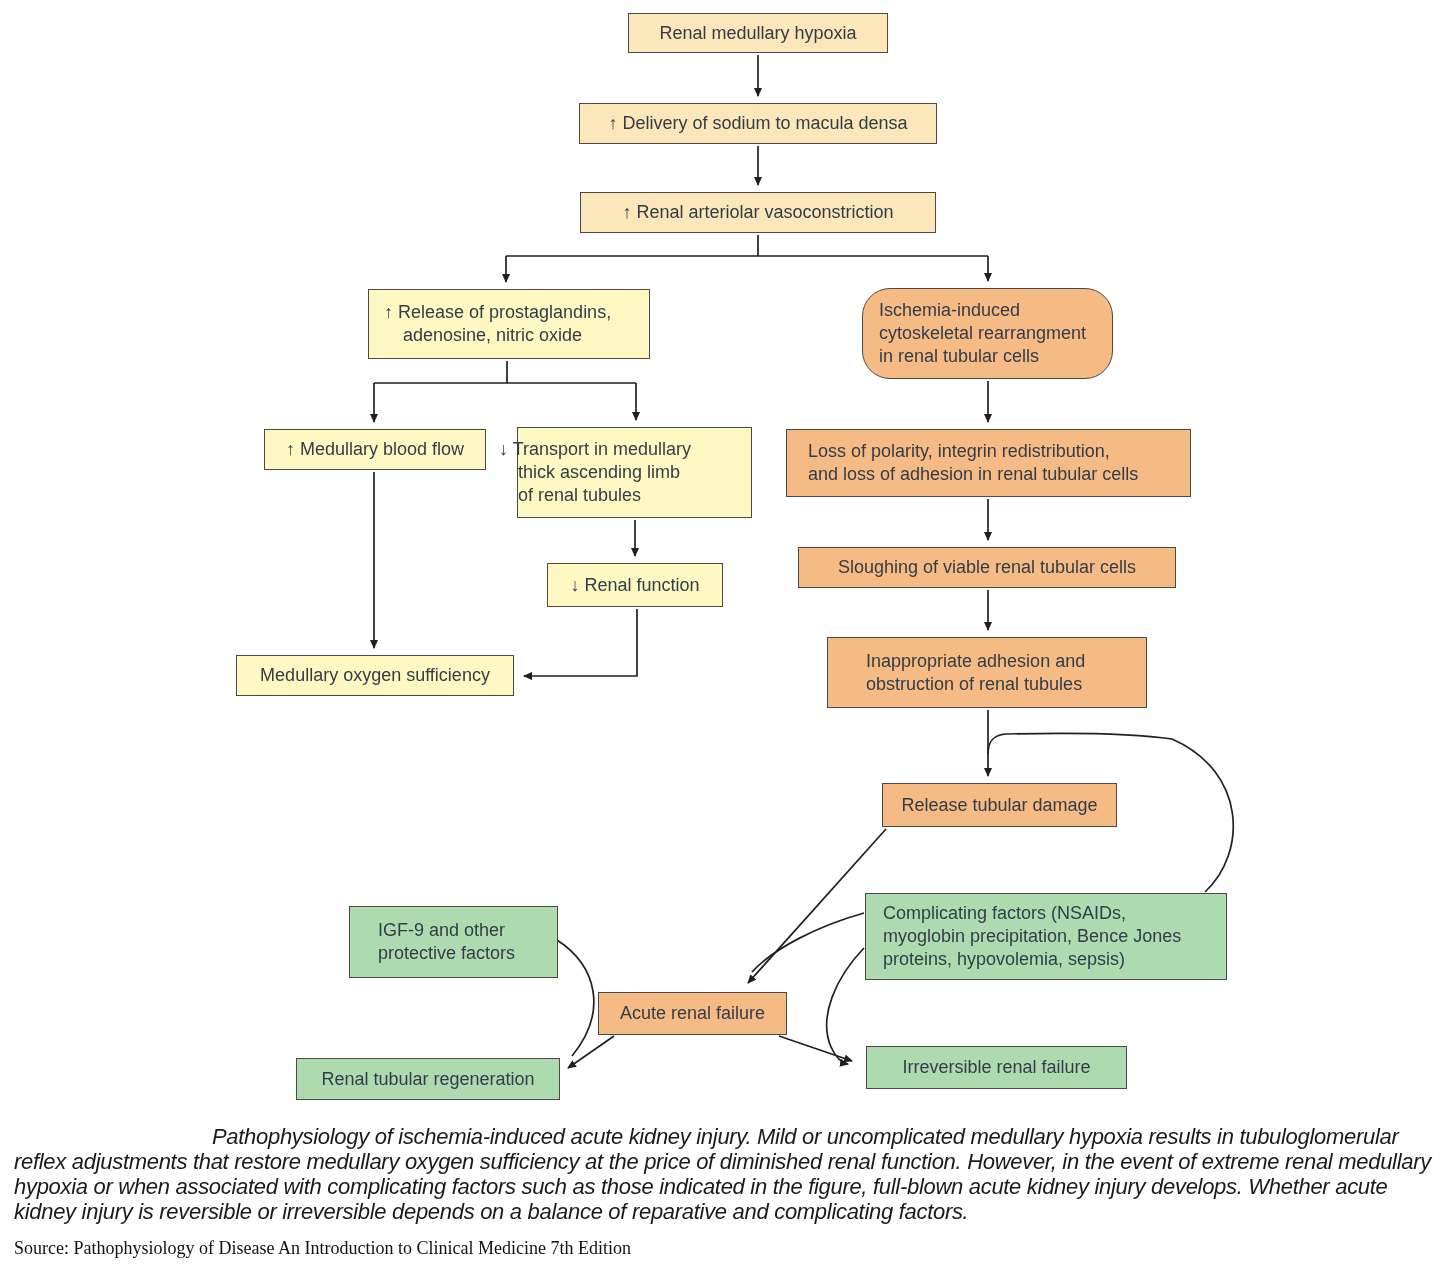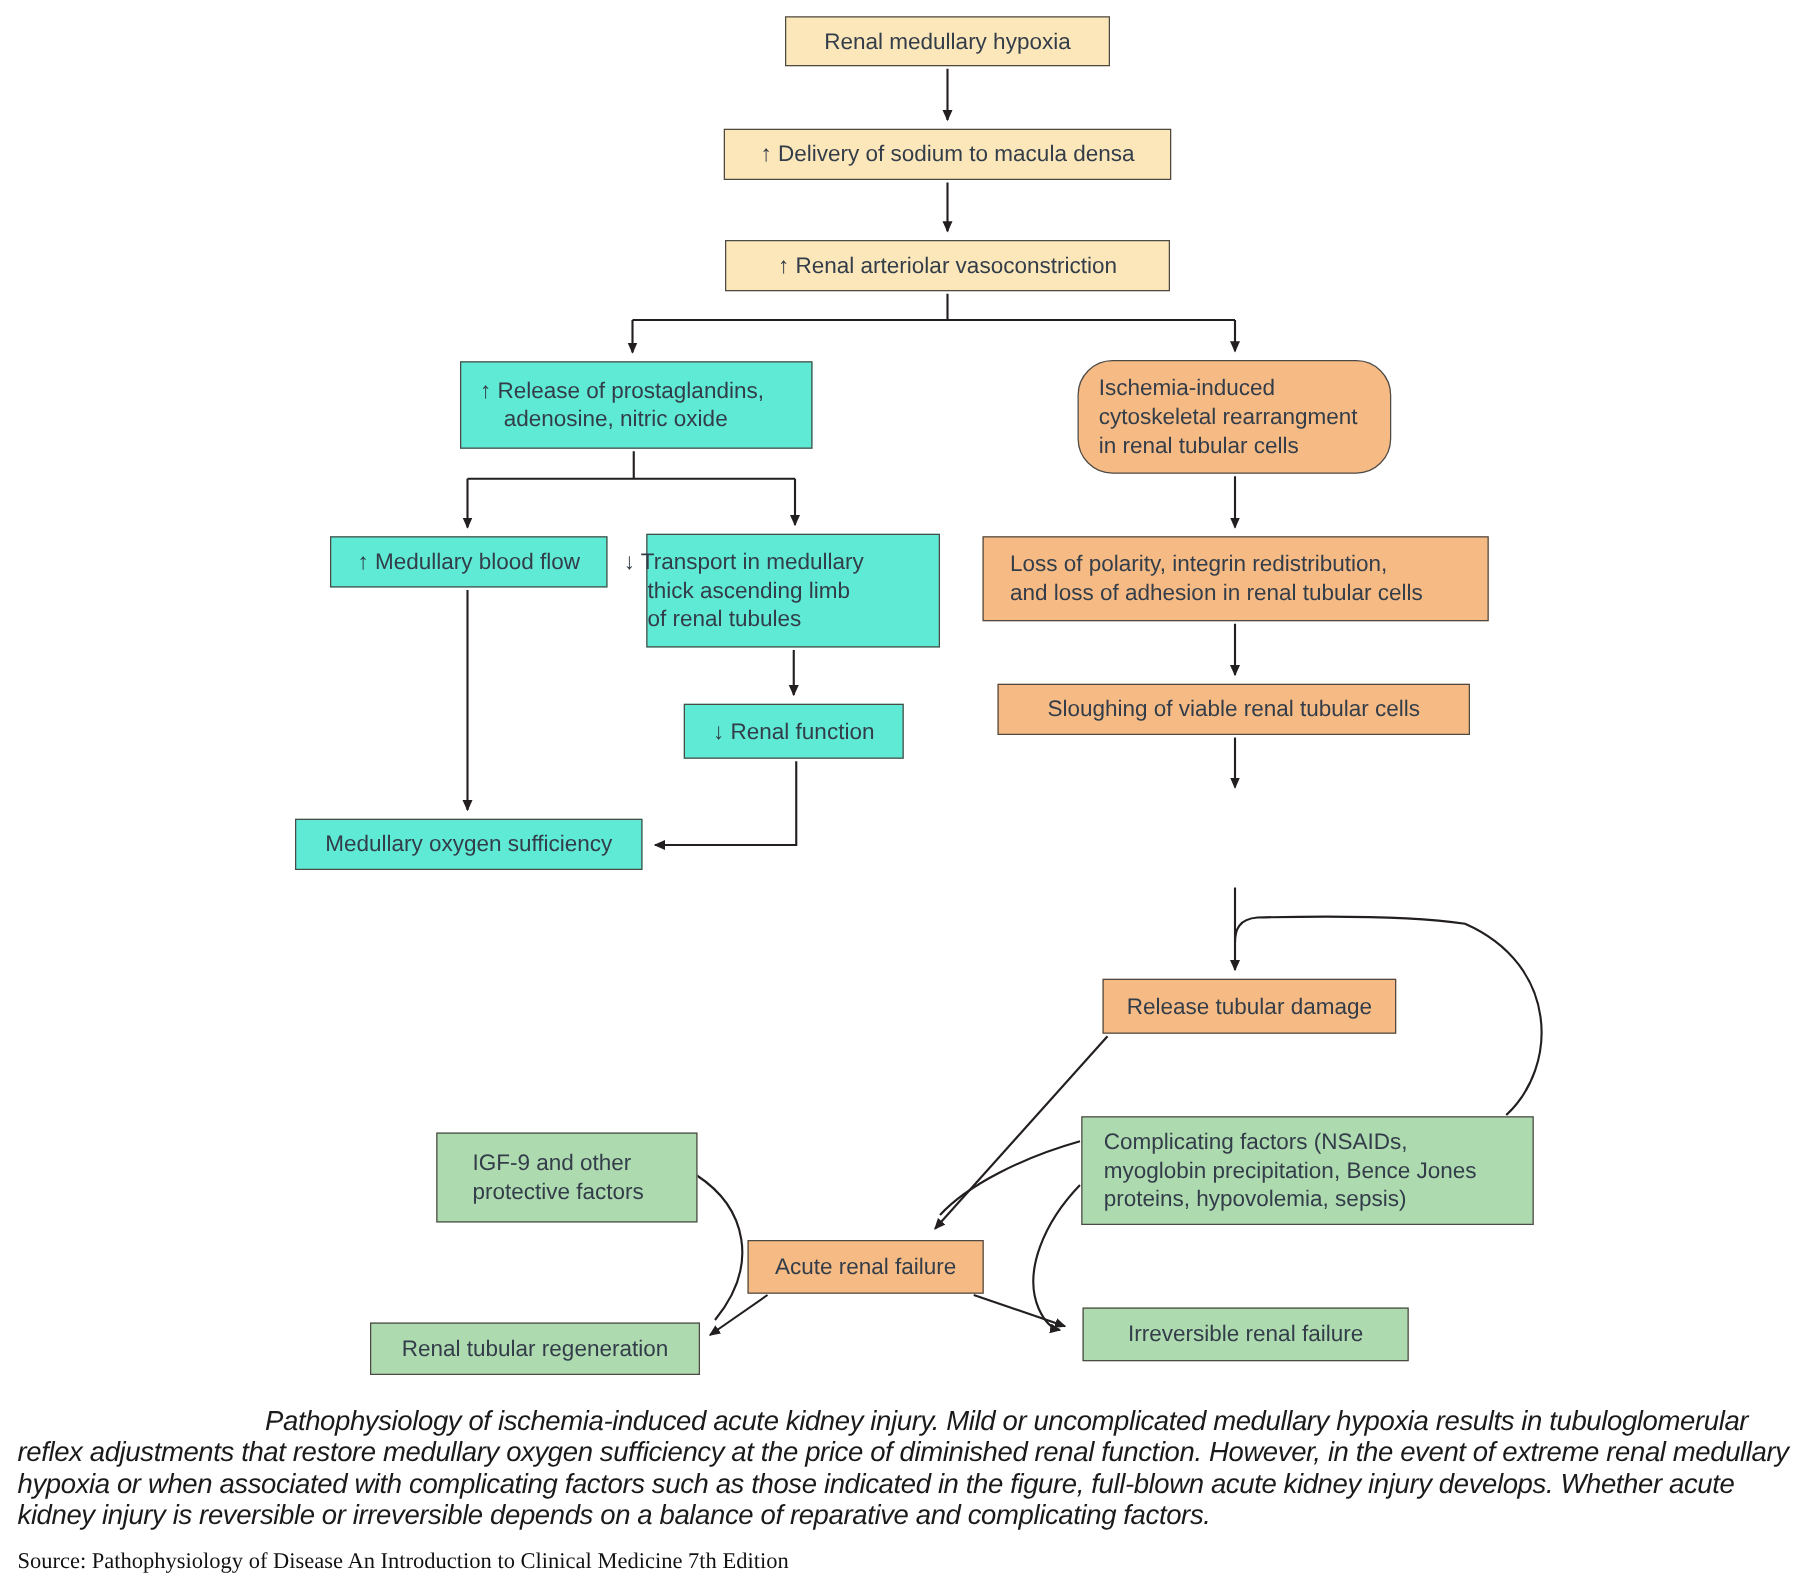--- a/index.html
+++ b/index.html
@@ -14,21 +14,21 @@
     align-items:center;
     justify-content:center;
     font-size:18px;
     line-height:23px;
     color:#333d49;
     white-space:pre-line;
     text-align:right;
   }
   .node.left{justify-content:flex-start;text-align:left;}
   .cream{background:#fbe7b9;}
-  .purple{background:#5eead4;}
+  .purple{background:#fef9c3;}
   .orange{background:#f6bb84;}
   .green{background:#aedab0;}
   .hang{text-indent:-19px;}
   
   #n0{left:628px;top:13px;width:260px;height:40px;}
   #n1{left:579px;top:103px;width:358px;height:41px;}
   #n2{left:580px;top:192px;width:356px;height:41px;}
   #n3{left:368px;top:289px;width:282px;height:70px;padding-left:34px;}
   #n4{left:862px;top:288px;width:251px;height:91px;padding-left:16px;border-radius:28px;}
   #n5{left:264px;top:429px;width:222px;height:41px;}
@@ -102,20 +102,22 @@
 in renal tubular cells</div>
   <div class="node purple" id="n5">↑ Medullary blood flow</div>
   <div class="node purple left hang" id="n6">↓ Transport in medullary
 thick ascending limb
 of renal tubules</div>
   <div class="node orange left" id="n7">Loss of polarity, integrin redistribution,
 and loss of adhesion in renal tubular cells</div>
   <div class="node purple" id="n8">↓ Renal function</div>
   <div class="node orange" id="n9">Sloughing of viable renal tubular cells</div>
   <div class="node purple" id="n10">Medullary oxygen sufficiency</div>
+  <div class="node orange left" id="n11">Inappropriate adhesion and
+obstruction of renal tubules</div>
   <div class="node orange" id="n12">Release tubular damage</div>
   <div class="node green left" id="n13">IGF-9 and other
 protective factors</div>
   <div class="node green left" id="n14">Complicating factors (NSAIDs,
 myoglobin precipitation, Bence Jones
 proteins, hypovolemia, sepsis)</div>
   <div class="node orange" id="n15">Acute renal failure</div>
   <div class="node green" id="n16">Renal tubular regeneration</div>
   <div class="node green" id="n17">Irreversible renal failure</div>
 

